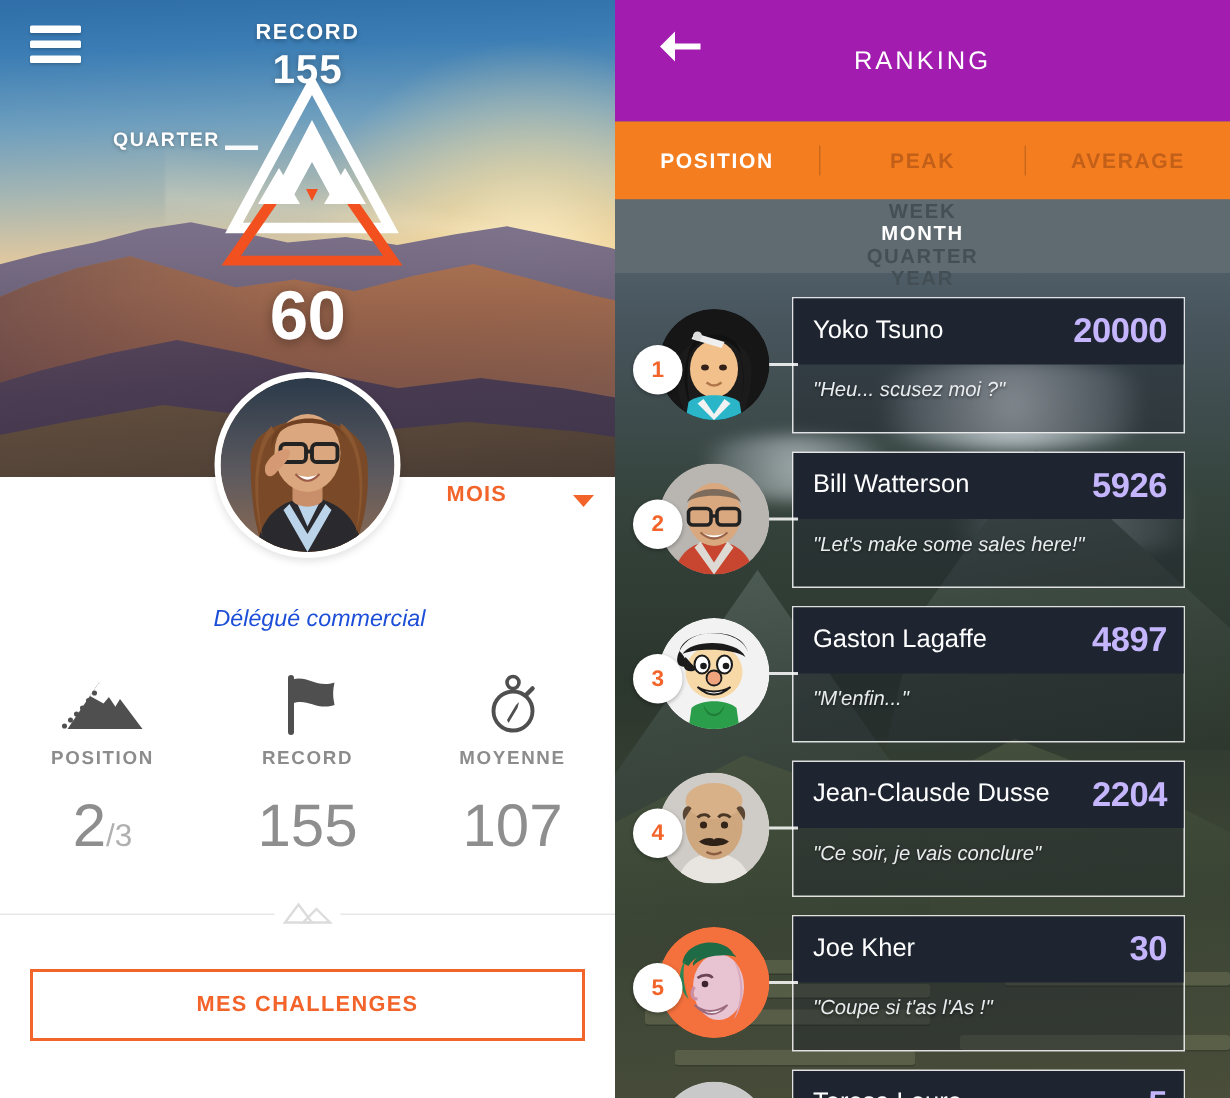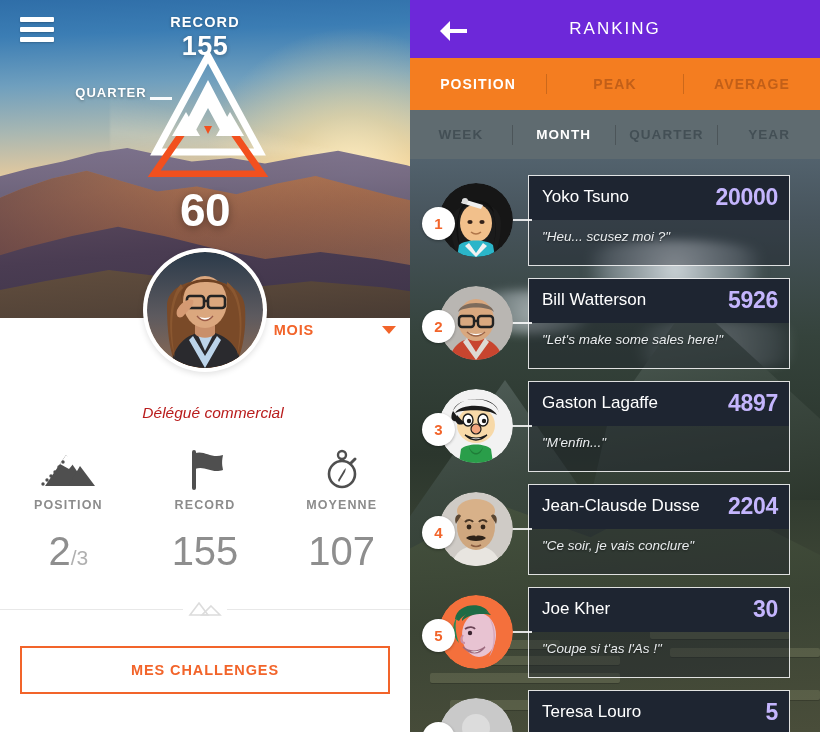--- a/index.html
+++ b/index.html
@@ -107,36 +107,36 @@
 
   
   .avatar-wrap {
     position:absolute; left:143px; top:248px; width:124px; height:124px;
     border-radius:50%; background:#fff; padding:4px; z-index:6;
     box-shadow:0 2px 6px rgba(0,0,0,.12);
   }
   .avatar { width:100%; height:100%; border-radius:50%; overflow:hidden; position:relative; background:#e7d9c9; }
 
   .mois {
-    position:absolute; right:14px; top:322px; display:flex; align-items:center;
-    gap:68px; cursor:pointer; z-index:7;
+    position:absolute; right:14px; top:322px; display:flex; align-items:flex-end;
+    gap:44px; cursor:pointer; z-index:7;
   }
   .mois-label { color:#f2642a; font-weight:bold; font-size:14.5px; letter-spacing:.8px; }
   .mois-caret {
     width:0; height:0; border-left:7px solid transparent; border-right:7px solid transparent;
     border-top:8px solid #f2642a;
   }
 
   .profile-name {
     position:absolute; top:377px; left:0; width:410px; text-align:center;
     font-size:20px; font-weight:bold; color:#4a4a4a;
   }
   .profile-role {
     position:absolute; top:404px; left:0; width:410px; text-align:center;
-    font-size:15.5px; font-style:italic; color:#b91c1c;padding-left:16px;
+    font-size:15.5px; font-style:italic; color:#1d4ed8;padding-left:16px;
   }
 
   .stats { position:absolute; top:448px; left:0; width:410px; display:flex; }
   .stat { flex:1; text-align:center; }
   .stat-icon { height:42px; display:flex; align-items:flex-end; justify-content:center; }
   .stat-label {
     margin-top:8px; font-size:12.5px; font-weight:bold;
     letter-spacing:1.1px; color:#8c8c8c;
   }
   .stat-value { margin-top:19px; font-size:40px; color:#8e8e8e; font-weight:300; line-height:1; }
@@ -171,35 +171,35 @@
   .peak {
     position:absolute;
     background:linear-gradient(170deg,#55635e 0%, #3d4a42 45%, #2d372d 100%);
   }
   .terrace {
     position:absolute; background:rgba(120,126,96,.40); border-radius:2px;
     box-shadow:0 1px 0 rgba(0,0,0,.18);
   }
 
   .topbar {
-    position:relative; z-index:4; height:58px; background:#6d28d9;
+    position:relative; z-index:4; height:81px; background:#a21caf;
     display:flex; align-items:center;
   }
   .back-arrow { position:absolute; left:28px; top:19px; width:30px; height:24px; cursor:pointer; }
   .topbar-title {
     width:100%; text-align:center; color:#fff; font-size:17px; letter-spacing:2px;
   }
 
   .tabs-primary {
     position:relative; z-index:4; height:52px; background:#f47d20;
     display:flex; align-items:center;
   }
   .tabs-secondary {
     position:relative; z-index:4; height:49px; background:#5f6b70;
-    display:flex; align-items:center;
+    display:flex; align-items:center;flex-direction:column;
   }
   .tab {
     flex:1; text-align:center; font-weight:bold; font-size:14px; letter-spacing:1.1px; cursor:pointer;
   }
   .tabs-primary .tab { color:#c25f18; }
   .tabs-primary .tab.active { color:#ffffff; }
   .tabs-secondary .tab { color:#434f55; font-size:13.5px; }
   .tabs-secondary .tab.active { color:#ffffff; }
   .tsep { width:1px; height:20px; background:rgba(0,0,0,.16); }
   .tabs-secondary .tsep { background:rgba(0,0,0,.2); }

